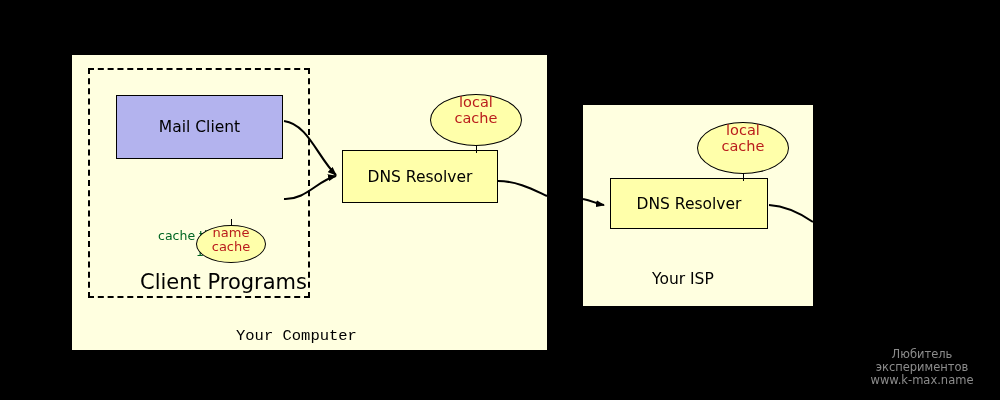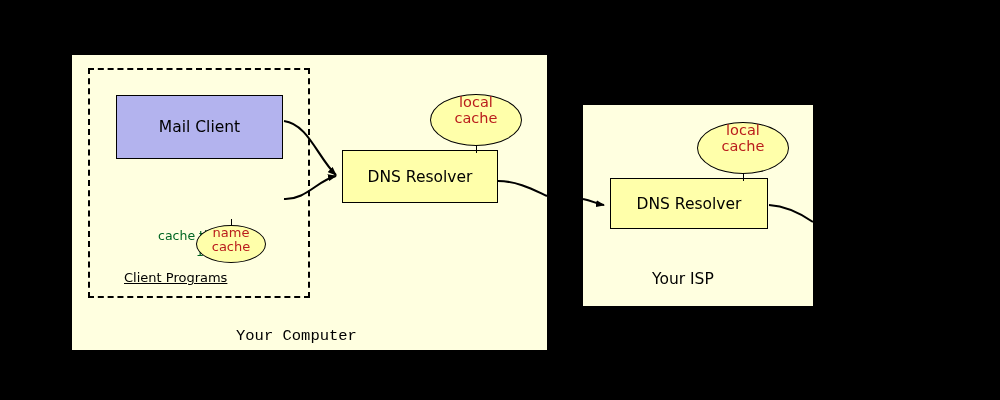--- a/index.html
+++ b/index.html
@@ -148,24 +148,23 @@
     top: 219px;
     height: 12px;
   }
   
   .label {
     position: absolute;
     color: #000000;
     white-space: nowrap;
   }
   #label-client-programs {
-    left: 124px;
+    left: 140px;
     top: 270px;
-    font-size: 13px;
-    text-decoration: underline;
+    font-size: 21px;
   }
   #label-operating-system {
     left: 355px;
     top: 270px;
     font-size: 15.5px;
   }
   #label-your-computer {
     left: 236px;
     top: 327px;
     font-size: 15.5px;
@@ -275,14 +274,17 @@
 
     <path d="M 284 199 C 306 200, 318 180, 336 176" fill="none" stroke="#000000" stroke-width="2.1" marker-end="url(#arrowhead)"></path>
 
     <path d="M 498 181 C 518 181, 534 190, 547 196" fill="none" stroke="#000000" stroke-width="2.1"></path>
 
     <path d="M 583 199 C 592 201, 598 204, 604 205" fill="none" stroke="#000000" stroke-width="2.1" marker-end="url(#arrowhead)"></path>
 
     <path d="M 769 205 C 786 206, 800 213, 813 222" fill="none" stroke="#000000" stroke-width="2.1"></path>
   </svg>
 
+  <div id="watermark">Любитель
+экспериментов
+www.k-max.name</div>
 
 </div>
 
 </body></html>

